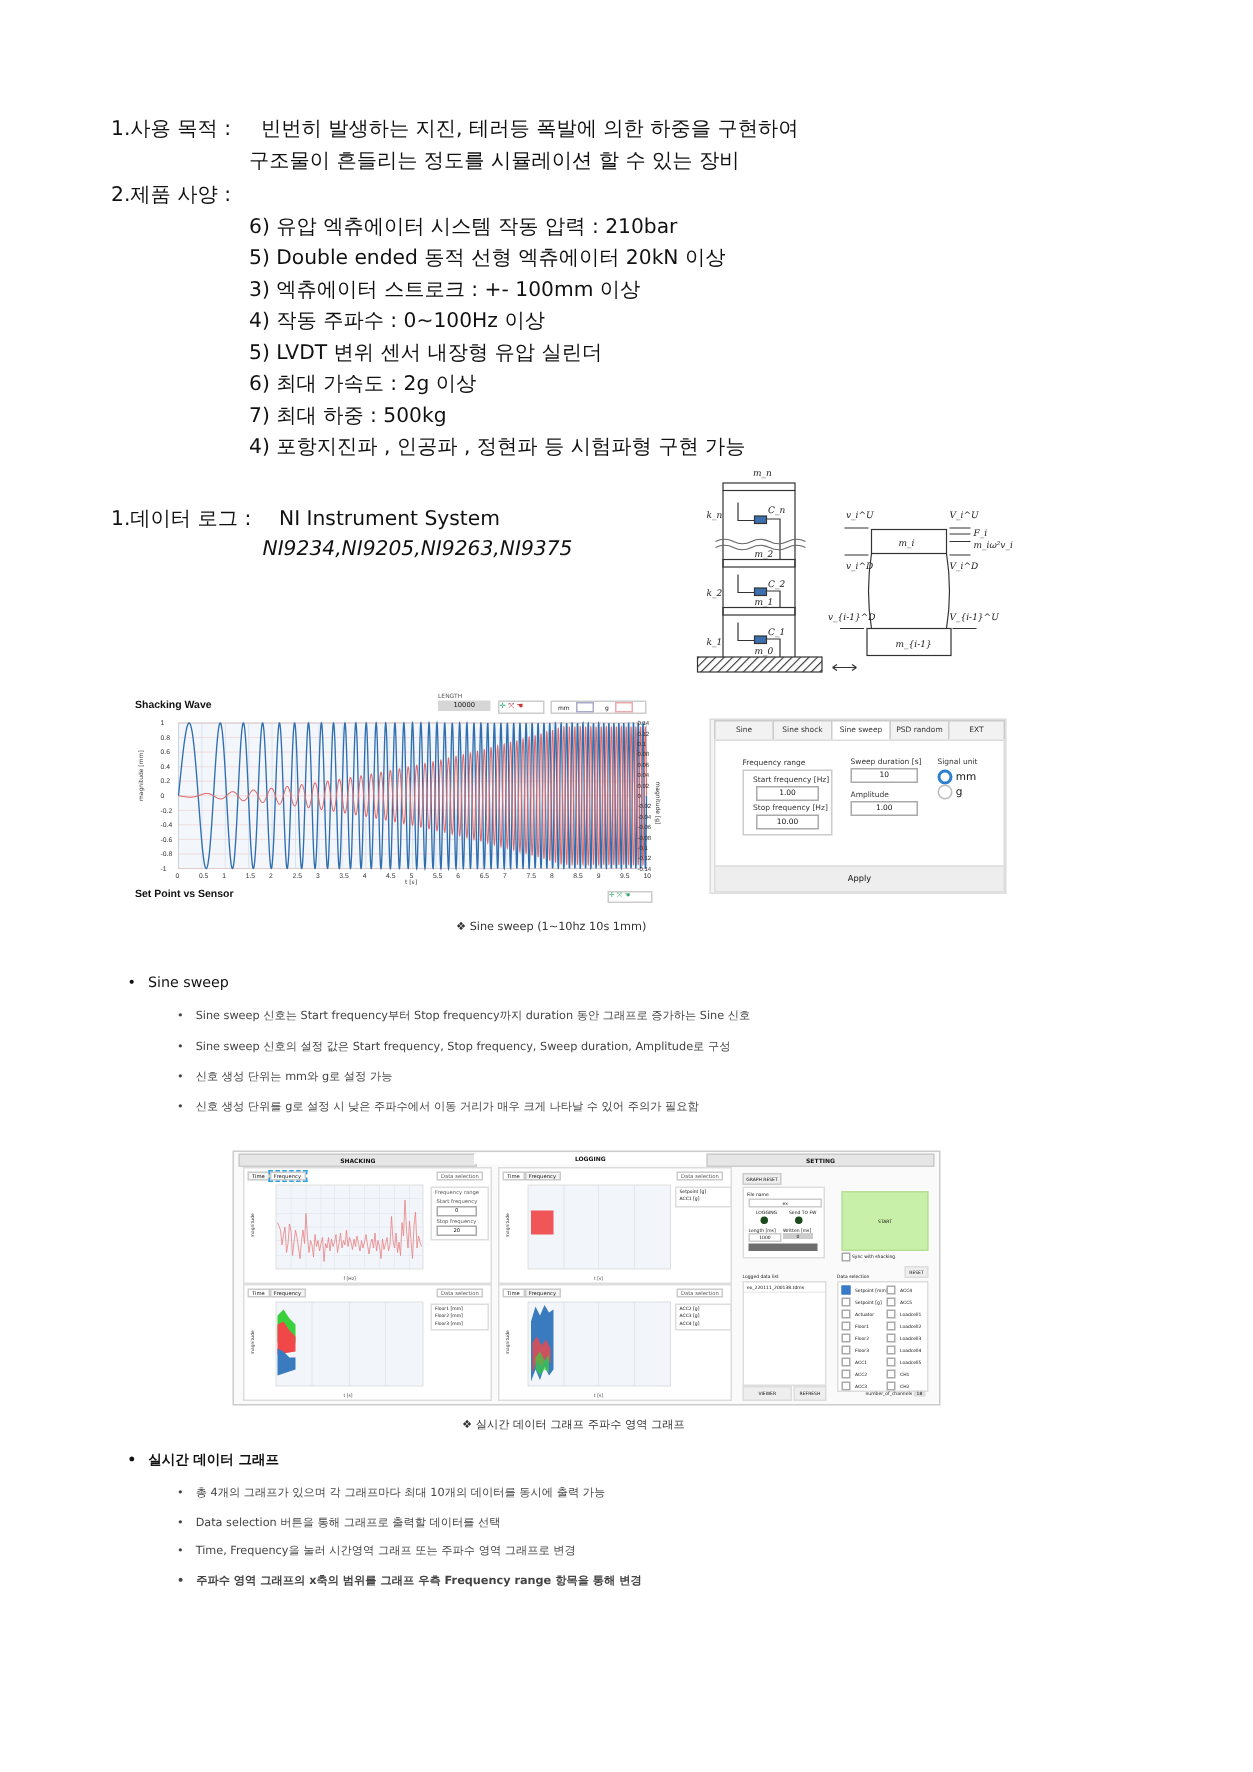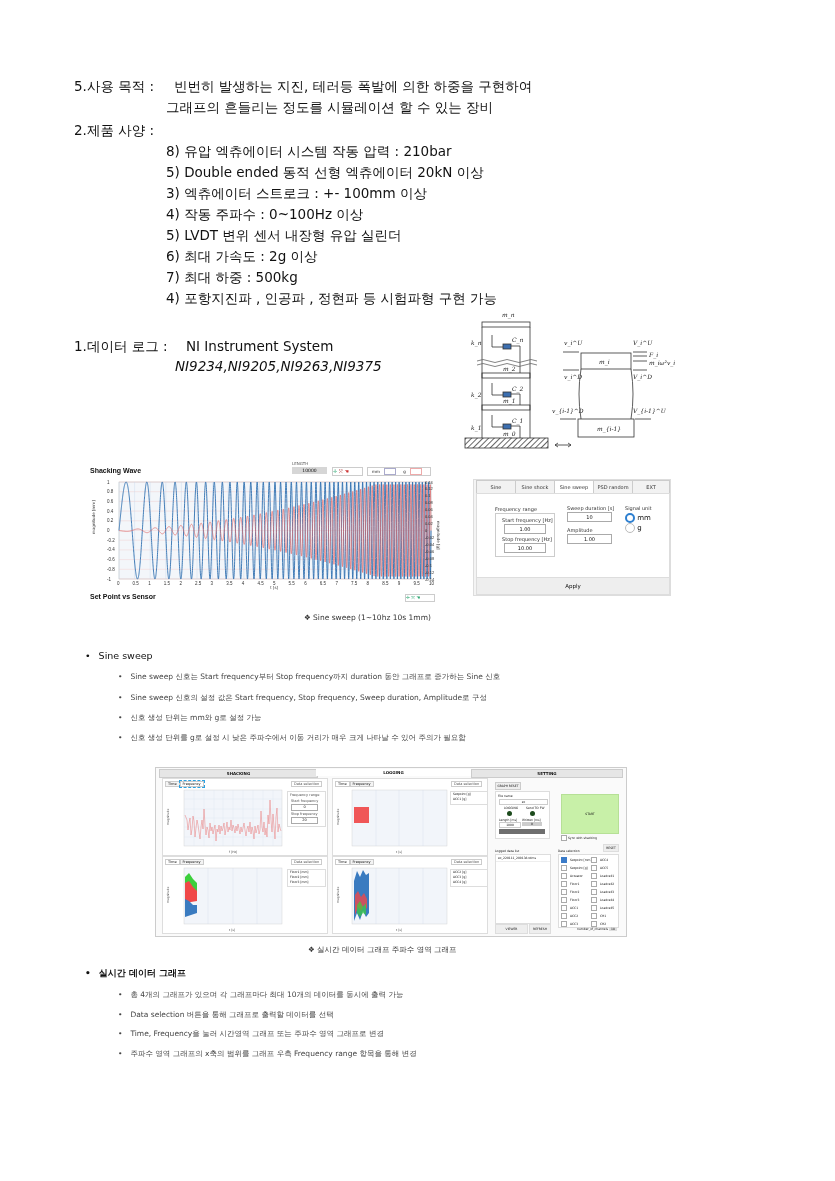--- a/index.html
+++ b/index.html
@@ -17,26 +17,26 @@
   .inp { position: absolute; border: 1px solid #aaa; background: #fff; font-size: 5px; text-align: center; line-height: 8px; height: 8px; }
   .lbl { position: absolute; font-size: 5px; color: #333; white-space: nowrap; }
   .bul { position: absolute; white-space: nowrap; }
   .cb { width: 6px; height: 6px; border: 1px solid #aaa; display: inline-block; vertical-align: middle; background:#fff;}
   .cb.on { background: #3a7bc8; border-color: #3a7bc8; }
   .mini-tab { font-size: 3.5px; border: 1px solid #ccc; padding: 0 2px; background: #f4f4f4; display:inline-block; }
 </style>
 </head>
 <body>
 
-<div class="abs line" style="left:74px; top:80px;">5.사용 목적 :</div>
+<div class="abs line" style="left:74px; top:80px;">1.사용 목적 :</div>
 <div class="abs line" style="left:174px; top:80px;">빈번히 발생하는 지진, 테러등 폭발에 의한 하중을 구현하여</div>
-<div class="abs line" style="left:166px; top:101px;">그래프의 흔들리는 정도를 시뮬레이션 할 수 있는 장비</div>
+<div class="abs line" style="left:166px; top:101px;">구조물이 흔들리는 정도를 시뮬레이션 할 수 있는 장비</div>
 <div class="abs line" style="left:74px; top:124px;">2.제품 사양 :</div>
 <div id="spec-list">
-  <div class="abs line" style="left:166px; top:145px;">8) 유압 엑츄에이터 시스템 작동 압력 : 210bar</div>
+  <div class="abs line" style="left:166px; top:145px;">6) 유압 엑츄에이터 시스템 작동 압력 : 210bar</div>
   <div class="abs line" style="left:166px; top:166px;">5) Double ended 동적 선형 엑츄에이터 20kN 이상</div>
   <div class="abs line" style="left:166px; top:187px;">3) 엑츄에이터 스트로크 : +- 100mm 이상</div>
   <div class="abs line" style="left:166px; top:208px;">4) 작동 주파수 : 0~100Hz 이상</div>
   <div class="abs line" style="left:166px; top:229px;">5) LVDT 변위 센서 내장형 유압 실린더</div>
   <div class="abs line" style="left:166px; top:250px;">6) 최대 가속도 : 2g 이상</div>
   <div class="abs line" style="left:166px; top:271px;">7) 최대 하중 : 500kg</div>
   <div class="abs line" style="left:166px; top:292px;">4) 포항지진파 , 인공파 , 정현파 등 시험파형 구현 가능</div>
 </div>
 
 <div class="abs line" style="left:74px; top:340px;">1.데이터 로그 :</div>
@@ -443,13 +443,13 @@
 </div>
 
 <div class="abs" style="left:308px; top:945px; font-size:7.5px; color:#333; white-space:nowrap;">❖  실시간 데이터 그래프 주파수 영역 그래프</div>
 
 <div class="abs" style="left:85px; top:967px; font-size:9px; font-weight:bold; white-space:nowrap;">
   <span style="margin-right:8px;">•</span><span>실시간 데이터 그래프</span>
 </div>
 <div class="bul small" style="left:118px; top:990px; font-size:7.5px;"><span style="margin-right:8px;">•</span><span>총 4개의 그래프가 있으며 각 그래프마다 최대 10개의 데이터를 동시에 출력 가능</span></div>
 <div class="bul small" style="left:118px; top:1010px; font-size:7.5px;"><span style="margin-right:8px;">•</span><span>Data selection 버튼을 통해 그래프로 출력할 데이터를 선택</span></div>
 <div class="bul small" style="left:118px; top:1029px; font-size:7.5px;"><span style="margin-right:8px;">•</span><span>Time, Frequency을 눌러 시간영역 그래프 또는 주파수 영역 그래프로 변경</span></div>
-<div class="bul small" style="left:118px; top:1049px; font-size:7.5px;"><span style="margin-right:8px;">•</span><span>주파수 영역 그래프의 x축의 범위를 그래프 우측 Frequency range 항목을 통해 변경</span></div>
+<div class="bul small" style="left:118px; top:1049px; font-size:7.5px;font-weight:bold;"><span style="margin-right:8px;">•</span><span>주파수 영역 그래프의 x축의 범위를 그래프 우측 Frequency range 항목을 통해 변경</span></div>
 
 </body></html>

